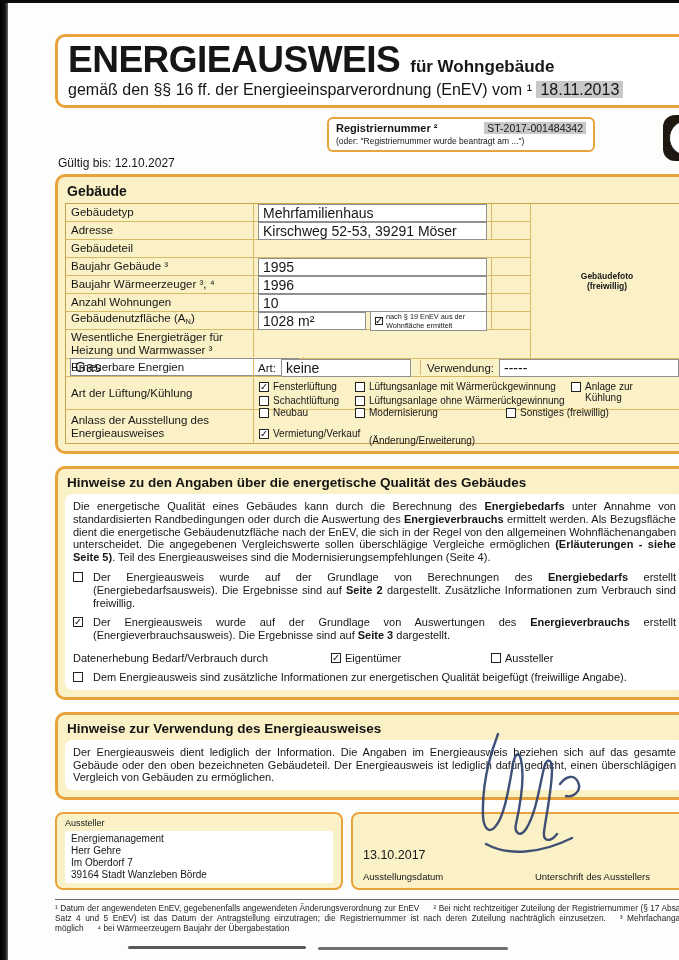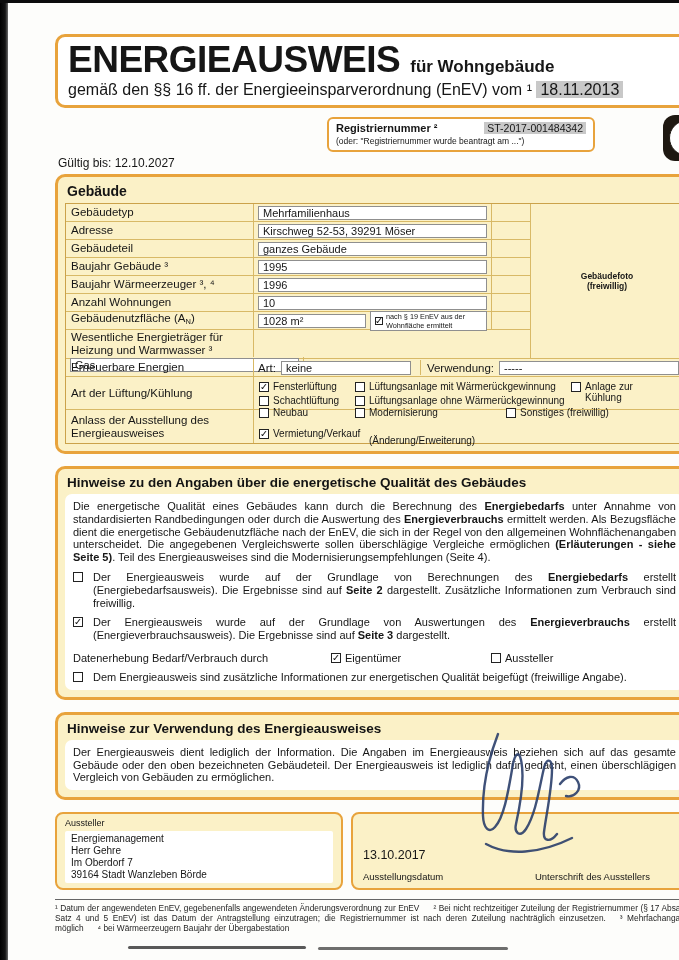--- a/index.html
+++ b/index.html
@@ -46,21 +46,21 @@
   .btable { position:relative; border:1px solid #CBA24A; background:#FBF1C7; }
   .brow { display:flex; align-items:stretch; border-bottom:1px solid #D8B966; box-sizing:border-box; }
   .brow:last-child { border-bottom:none; }
   .rh1 { height:18px; } .rh2 { height:29px;flex-direction:column; } .rh3 { height:18px; } .rh4 { height:33px; }
   .blabel { width:188px; flex:none; padding:1px 5px; font-size:11.5px; line-height:12.5px;
             border-right:1px solid #D8B966; display:flex; align-items:center; box-sizing:border-box; }
   .sub { font-size:7.5px; vertical-align:-2px; }
   .bvalwrap { width:238px; flex:none; padding:1px 4px; border-right:1px solid #D8B966;
               display:flex; align-items:center; gap:4px; box-sizing:border-box; }
   .bfull { flex:1; display:flex; align-items:center; padding:1px 5px; box-sizing:border-box; }
-  .vcell { background:#fff; border:1px solid #8F8F8F; font-size:11px; padding:0 4px; min-height:13px;
+  .vcell { background:#fff; border:1px solid #8F8F8F; font-size:14px; padding:0 4px; min-height:13px;
            display:flex; align-items:center; flex:1; box-sizing:border-box; }
   .vcell.narrow { flex:none; width:108px; }
   .vcell.tiny { font-size:7.3px; gap:3px; }
   .photo { position:absolute; top:0; right:0; width:153px; height:155px; background:#FBF1C7;
            border-left:1px solid #D8B966; border-bottom:1px solid #D8B966; z-index:2;
            display:flex; flex-direction:column; align-items:center; justify-content:center;
            font-size:8.5px; font-weight:700; line-height:10px; box-sizing:border-box; }
 
   
   .cb { width:10px; height:10px; flex:none; border:1.3px solid #222; background:#fff; box-sizing:border-box;
@@ -165,23 +165,20 @@
             </div>
         </div>
         <div class="brow rh1">
           <div class="blabel">Adresse</div>
           <div class="bvalwrap">
               <div class="vcell">Kirschweg 52-53, 39291 Möser</div>
             </div>
         </div>
         <div class="brow rh1">
           <div class="blabel">Gebäudeteil</div>
-          <div class="bvalwrap">
-              <div class="vcell">ganzes Gebäude</div>
-            </div>
         </div>
         <div class="brow rh1">
           <div class="blabel">Baujahr Gebäude ³</div>
           <div class="bvalwrap">
               <div class="vcell">1995</div>
             </div>
         </div>
         <div class="brow rh1">
           <div class="blabel">Baujahr Wärmeerzeuger ³, ⁴</div>
           <div class="bvalwrap">

